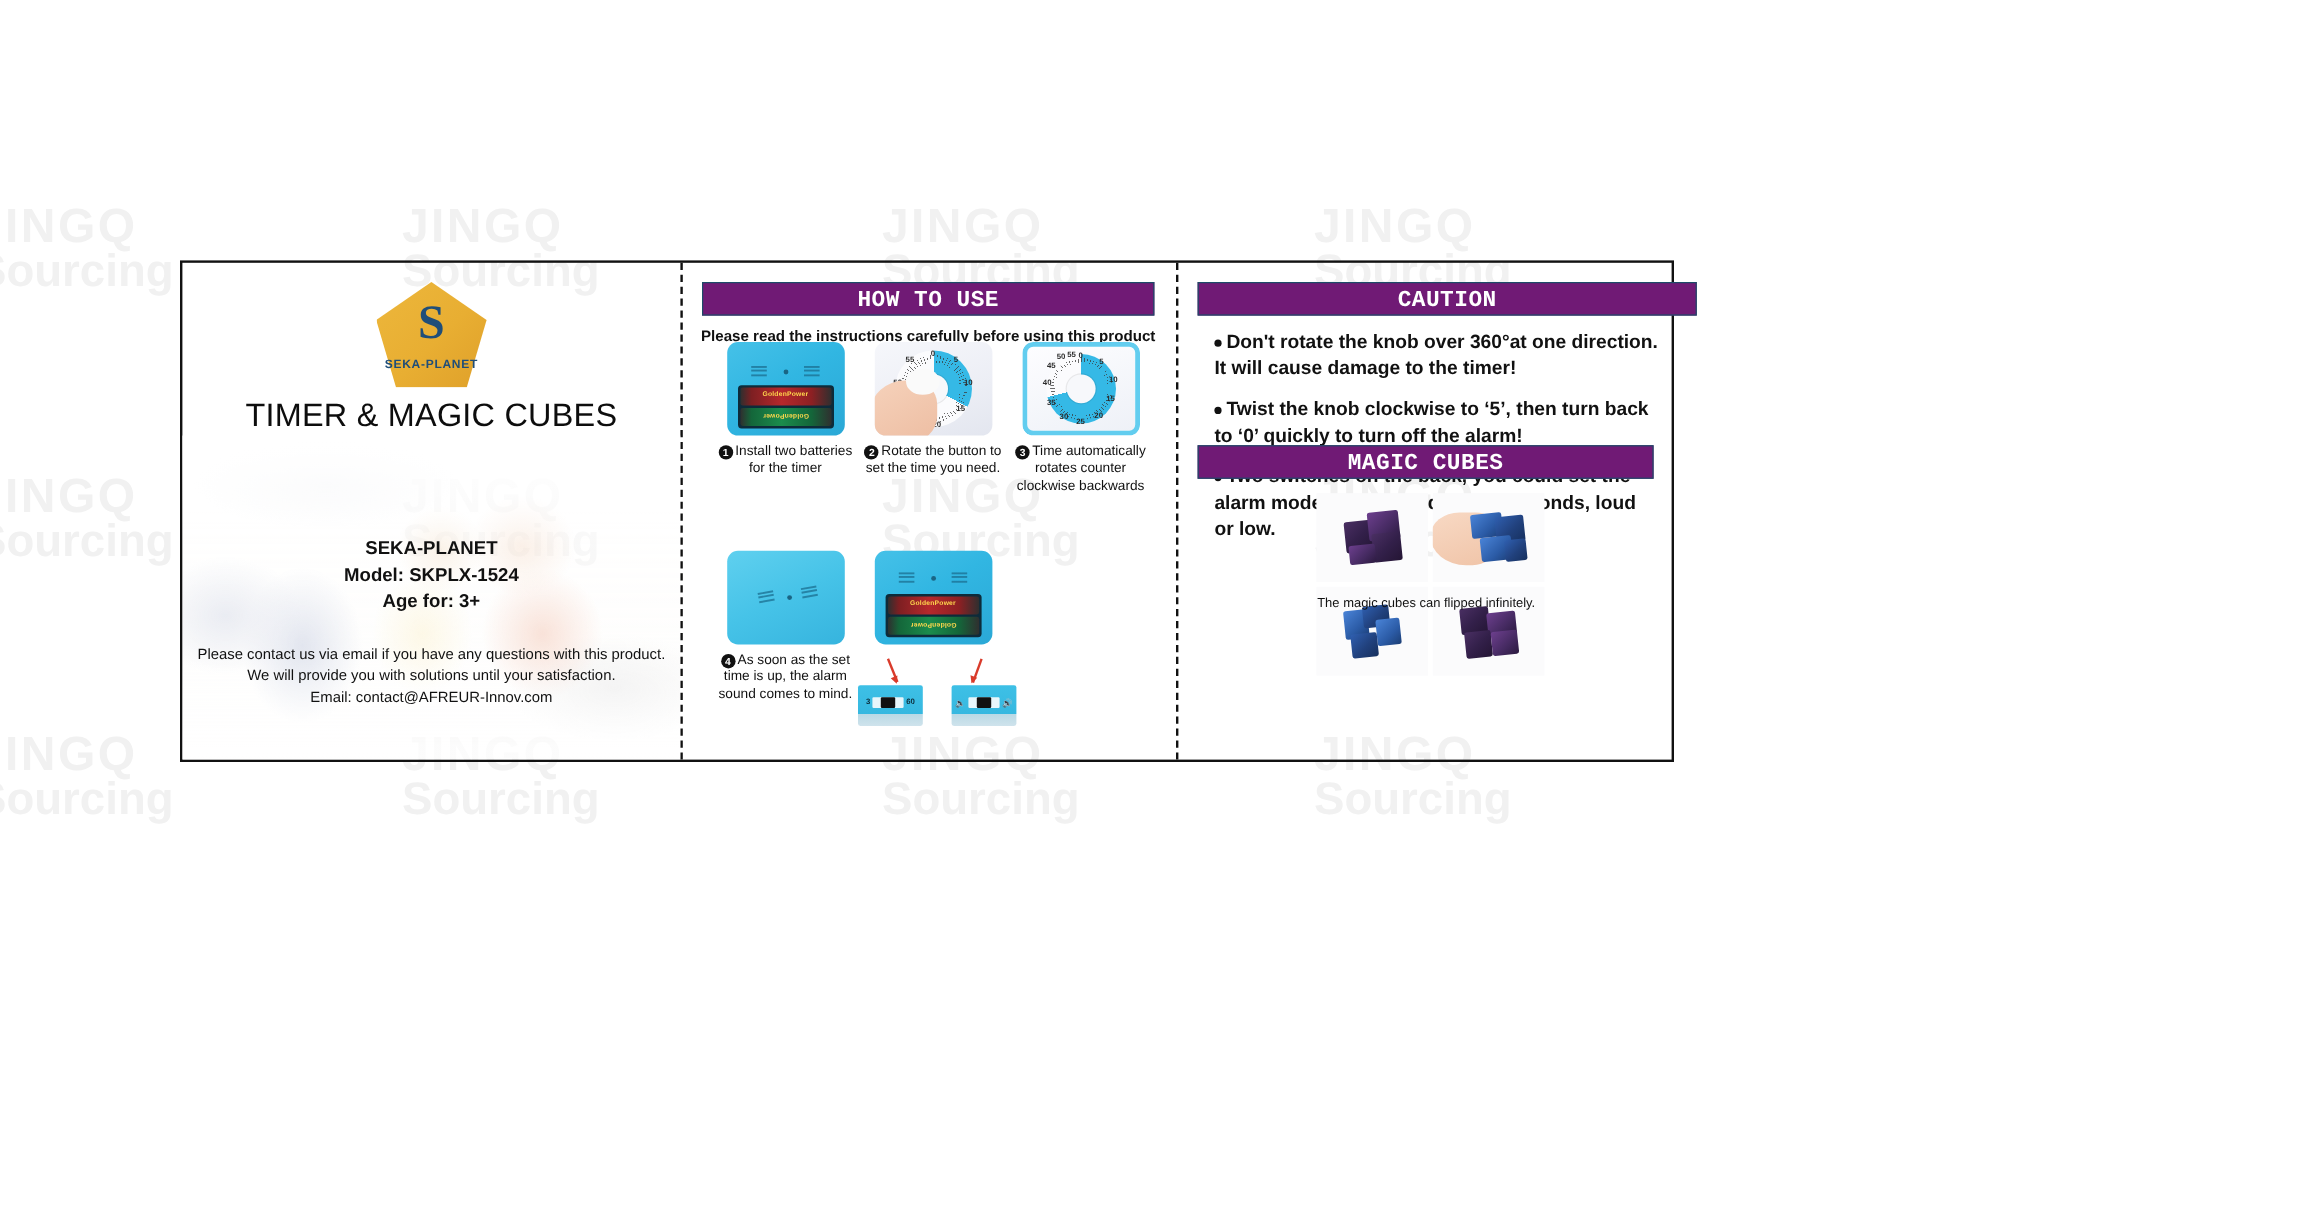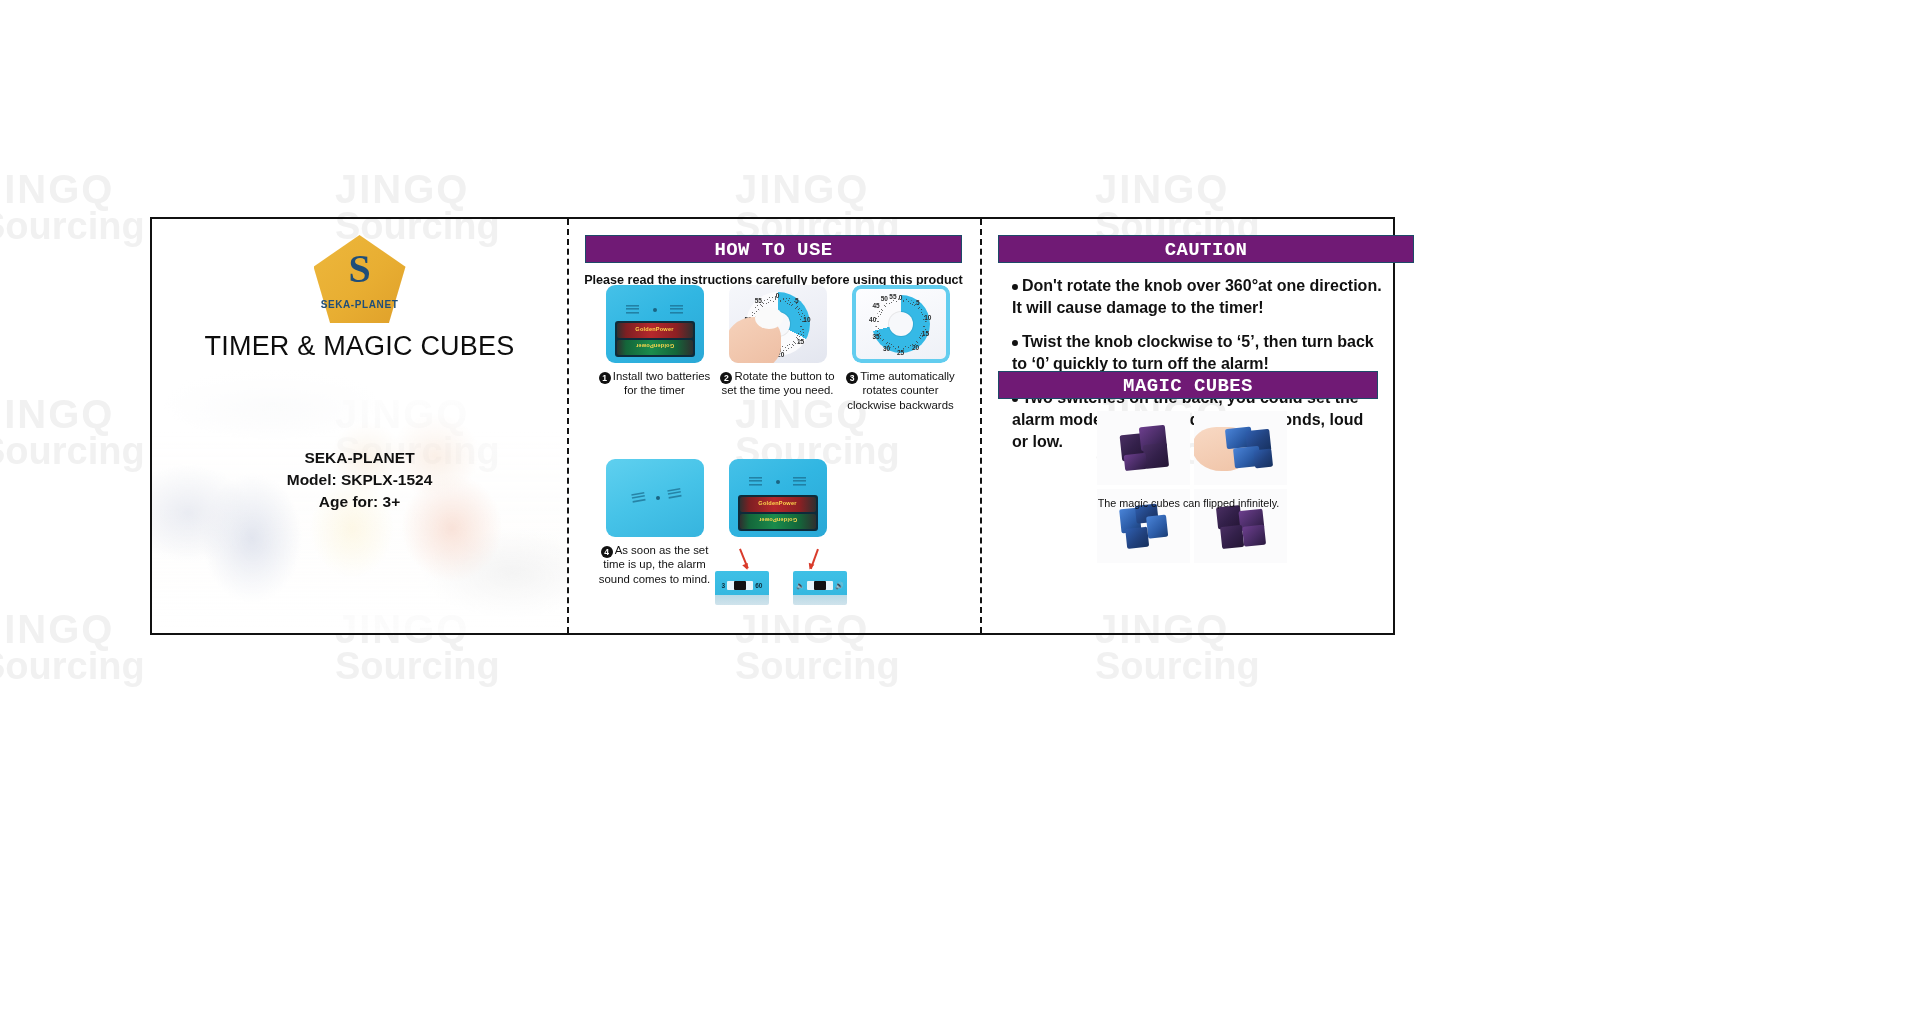--- a/index.html
+++ b/index.html
@@ -371,20 +371,25 @@
       <div id="title-main">
         <div>TIMER &amp; MAGIC CUBES</div>
       </div>
 
       <div id="model-block">
         <div>SEKA-PLANET</div>
         <div>Model: SKPLX-1524</div>
         <div>Age for: 3+</div>
       </div>
 
+      <div id="contact-block">
+        <div>Please contact us via email if you have any questions with this product.</div>
+        <div>We will provide you with solutions until your satisfaction.</div>
+        <div>Email: contact@AFREUR-Innov.com</div>
+      </div>
     </div>
 
     <div id="panel-mid">
 
       <div class="sec-bar" id="mid-bar">HOW TO USE</div>
       <div id="mid-subtitle">Please read the instructions carefully before using this product</div>
 
       <div class="row" id="row1">
 
         <div class="cell">

